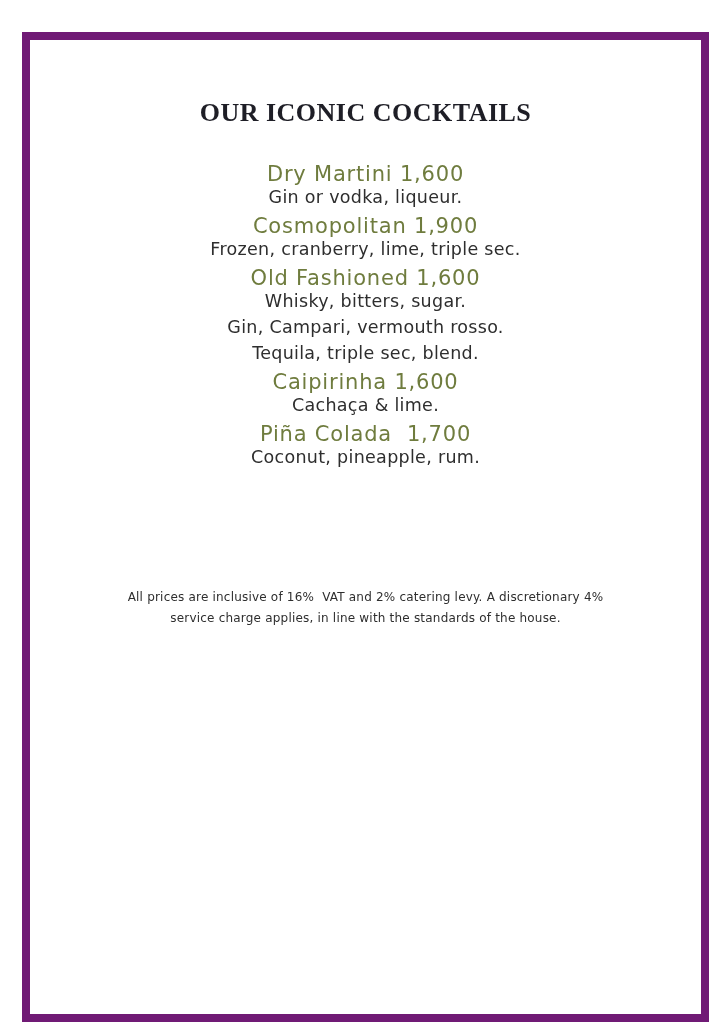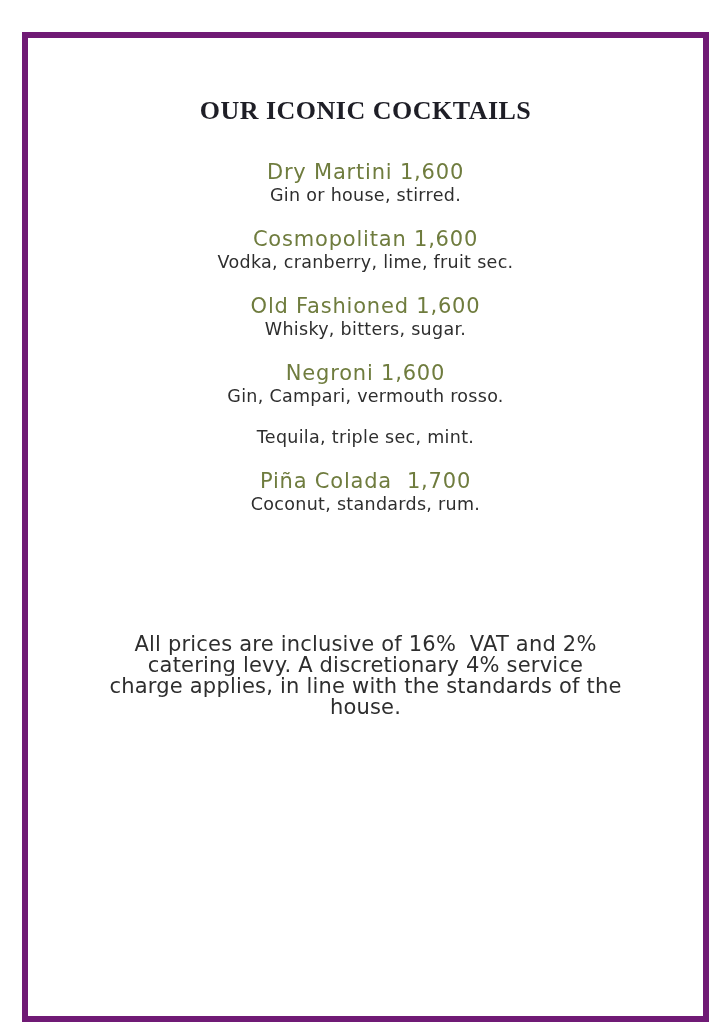--- a/index.html
+++ b/index.html
@@ -13,100 +13,103 @@
     position: relative;
     overflow: hidden;
     font-family: "DejaVu Sans", sans-serif;
   }
   .frame {
     position: absolute;
     left: 22px;
     top: 32px;
     width: 687px;
     height: 990px;
-    border: 6px solid #701a75;
+    border: 8px solid #701a75;
     box-sizing: border-box;
     background: #ffffff;
     text-align: center;
   }
   .menu-title {
     margin: 58px 0 0 0;
     font-family: "Liberation Serif", "DejaVu Serif", serif;
     font-weight: 700;
     font-size: 26px;
     line-height: 30px;
     letter-spacing: 0.5px;
     color: #1E1E26;
   }
   .items {
     margin-top: 33px;
     display: flex;
     flex-direction: column;
-    gap: 21px;
+    gap: 6px;
   }
   .item-name {
     font-size: 21px;
     line-height: 26px;
     letter-spacing: 0.8px;
     color: #6F7C3E;
     white-space: pre-wrap;
   }
   .item-desc {
     font-size: 17.5px;
     line-height: 20px;
     letter-spacing: 0.3px;
     color: #2E2E2E;
     white-space: pre-wrap;
   }
   .footer-note {
     margin: 120px auto 1px auto;
     width: 515px;
-    font-size: 21px;
+    font-size: 12px;
     line-height: 21px;
     letter-spacing: 0.2px;
     color: #2E2E2E;
     white-space: pre-wrap;
   }
 </style>
 </head>
 <body>
 
 <div class="frame">
   <h1 class="menu-title">OUR ICONIC COCKTAILS</h1>
 
   <div class="items">
 
       <div class="item">
         <div class="item-name">Dry Martini 1,600</div>
-        <div class="item-desc">Gin or house, stirred.</div>
+        <div class="item-desc">Gin or vodka, liqueur.</div>
       </div>
 
 
       <div class="item">
-        <div class="item-name">Cosmopolitan 1,600</div>
-        <div class="item-desc">Vodka, cranberry, lime, fruit sec.</div>
+        <div class="item-name">Cosmopolitan 1,900</div>
+        <div class="item-desc">Frozen, cranberry, lime, triple sec.</div>
       </div>
 
       <div class="item">
         <div class="item-name">Old Fashioned 1,600</div>
         <div class="item-desc">Whisky, bitters, sugar.</div>
       </div>
 
       <div class="item">
-        <div class="item-name">Negroni 1,600</div>
         <div class="item-desc">Gin, Campari, vermouth rosso.</div>
       </div>
 
       <div class="item">
-        <div class="item-desc">Tequila, triple sec, mint.</div>
+        <div class="item-desc">Tequila, triple sec, blend.</div>
       </div>
 
 
+      <div class="item">
+        <div class="item-name">Caipirinha 1,600</div>
+        <div class="item-desc">Cachaça &amp; lime.</div>
+      </div>
 
 
       <div class="item">
         <div class="item-name">Piña Colada  1,700</div>
-        <div class="item-desc">Coconut, standards, rum.</div>
+        <div class="item-desc">Coconut, pineapple, rum.</div>
       </div>
     </div>
 
   <p class="footer-note">All prices are inclusive of 16%  VAT and 2% catering levy. A discretionary 4% service charge applies, in line with the standards of the house.</p>
 </div>
 
 </body></html>

